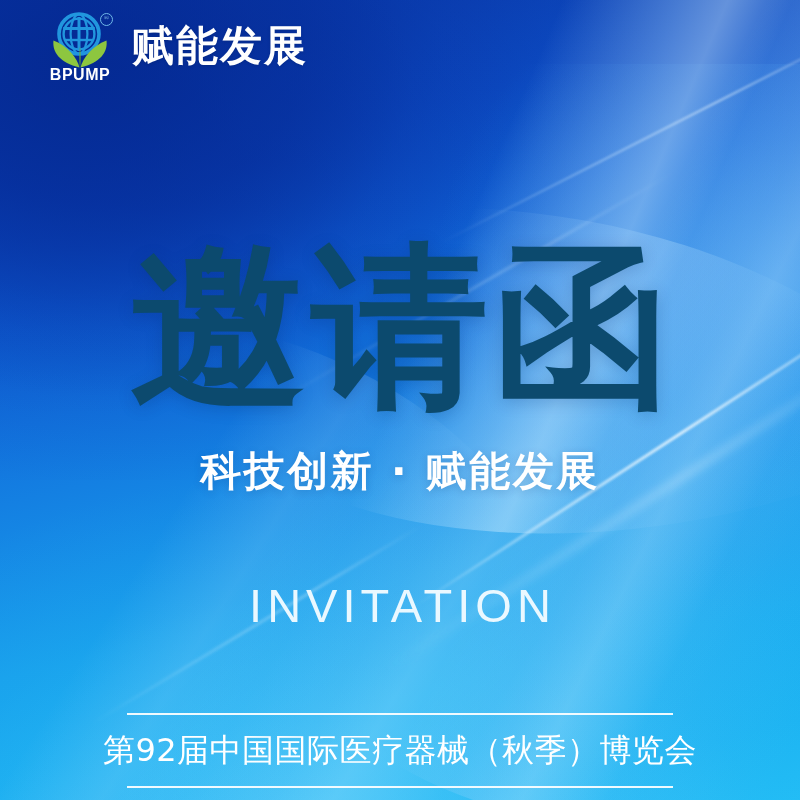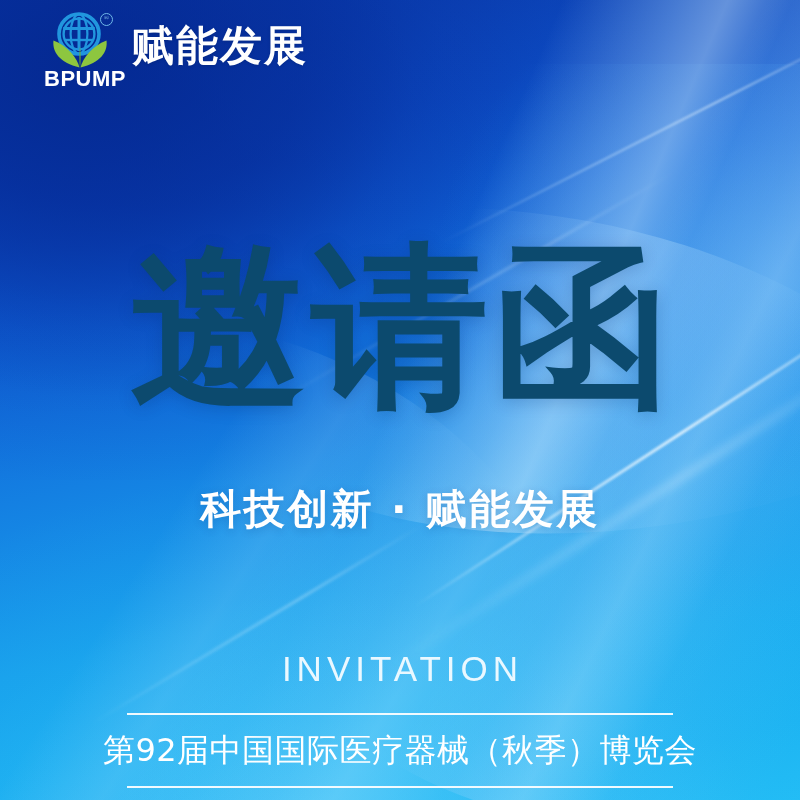--- a/index.html
+++ b/index.html
@@ -274,21 +274,21 @@
     width: 60px;
     height: 32px;
   }
   .logo-word {
     position: absolute;
     left: 0;
     top: 56px;
     width: 72px;
     text-align: center;
     color: #ffffff;
-    font-size: 22px;
+    font-size: 16px;
     font-weight: bold;
     letter-spacing: 0.5px;
     font-family: "Liberation Sans", sans-serif;
   }
   .brand-cn {
     color: #ffffff;
     font-size: 42px;
     font-weight: bold;
     letter-spacing: 2px;
     line-height: 1;
@@ -314,34 +314,34 @@
     font-weight: bold;
     line-height: 1;
     letter-spacing: 6px;
     text-indent: 6px;
     white-space: nowrap;
     text-shadow: 0 3px 16px rgba(3,40,110,0.22);
     font-family: "DejaVu Sans", "Liberation Sans", sans-serif;
   }
 
   .sub-title {
-    margin-top: 66px;
+    margin-top: 28px;
     color: #ffffff;
     font-size: 41px;
     font-weight: bold;
     letter-spacing: 2.5px;
     white-space: nowrap;
     text-shadow: 0 2px 8px rgba(3,40,110,0.20);
     font-family: "DejaVu Sans", "Liberation Sans", sans-serif;
   }
 
   .invitation-en {
-    margin-top: 112px;
+    margin-top: 79px;
     color: #eaf8ff;
-    font-size: 35px;
+    font-size: 47px;
     font-weight: 300;
     letter-spacing: 5px;
     text-indent: 5px;
     white-space: nowrap;
     font-family: "Liberation Sans", sans-serif;
   }
 
   .footer-block {
     position: absolute;
     left: 0;

